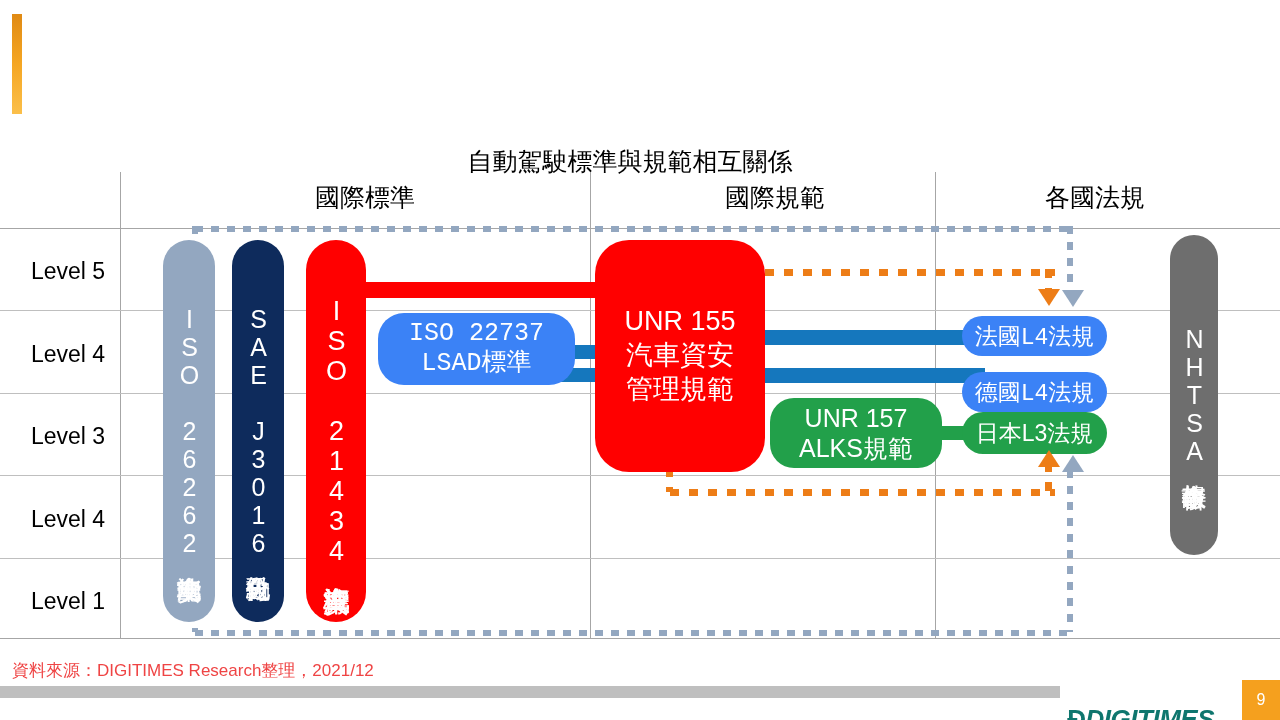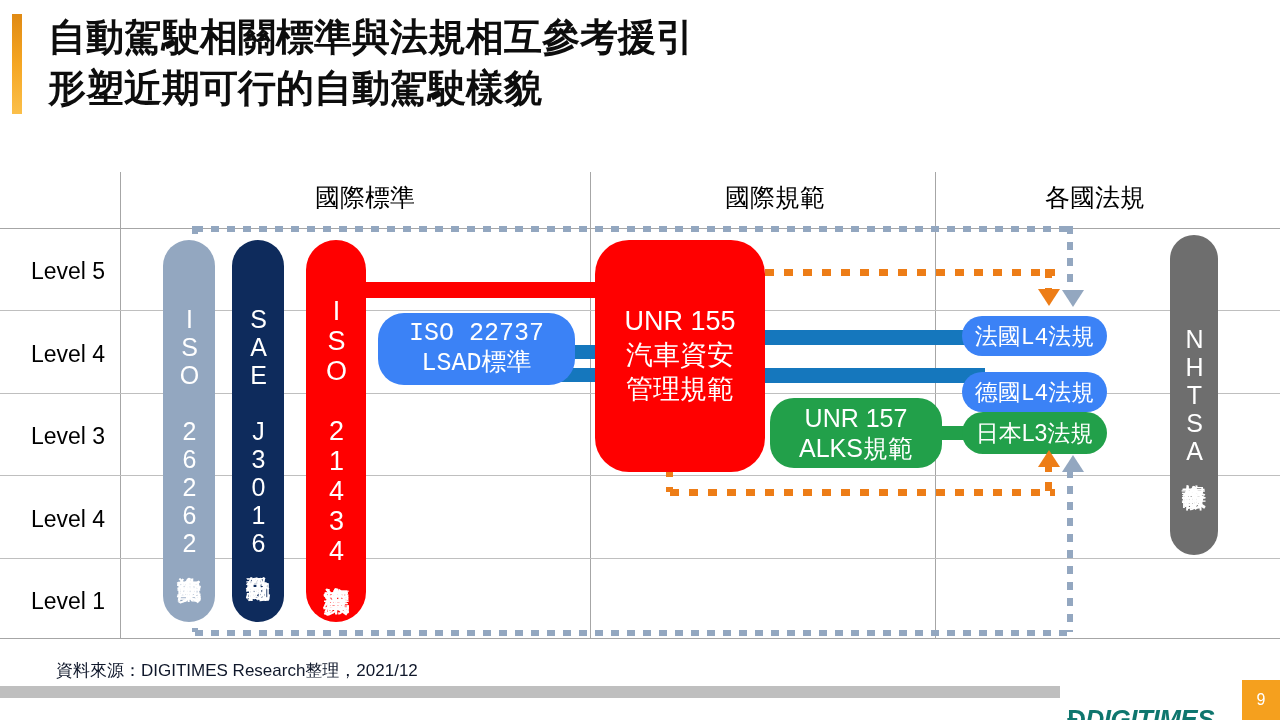--- a/index.html
+++ b/index.html
@@ -80,44 +80,43 @@
 
   .arrow { position: absolute; width: 0; height: 0; z-index: 7; }
   .arrow.down-orange { border-left: 11px solid transparent; border-right: 11px solid transparent; border-top: 17px solid #ed7d17; }
   .arrow.down-gray   { border-left: 11px solid transparent; border-right: 11px solid transparent; border-top: 17px solid #93a7c0; }
   .arrow.up-orange   { border-left: 11px solid transparent; border-right: 11px solid transparent; border-bottom: 17px solid #ed7d17; }
   .arrow.up-gray     { border-left: 11px solid transparent; border-right: 11px solid transparent; border-bottom: 17px solid #93a7c0; }
 
   
   .source {
     position: absolute; left: 12px; top: 659px;
-    font-size: 17px; color: #0f172a; margin-left: 44px;
+    font-size: 17px; color: #ef4444;
   }
   .footbar { position: absolute; left: 0; top: 686px; width: 1060px; height: 12px; background: #bfbfbf; }
   .logo {
     position: absolute; right: 66px; top: 704px;
     font-size: 26px; font-weight: bold; font-style: italic;
     color: #0f766e; letter-spacing: -0.5px;
   }
   .logo .slash { font-style: normal; }
   .pagenum {
     position: absolute; right: 0px; top: 680px; width: 38px; height: 40px;
     background: #f5a01e; color: #fff; font-size: 16px;
     display: flex; align-items: center; justify-content: center;
   }
 </style>
 </head>
 <body>
 
 <div id="slide">
 
   <div class="title-bar"></div>
-  <div class="title">自動駕駛相關標準與法規相互參考援引
-形塑近期可行的自動駕駛樣貌</div>
-
+
+  <div class="chart-title">自動駕駛標準與規範相互關係</div>
   <div class="col-head c2">國際規範</div>
   <div class="col-head c1">國際標準</div>
   <div class="col-head c3">各國法規</div>
 
   <div class="vline" style="left:120px; top:172px; height:466px;"></div>
   <div class="vline" style="left:590px; top:172px; height:466px;"></div>
   <div class="vline" style="left:935px; top:172px; height:466px;"></div>
 
   <div class="hline strong" style="left:0px; top:228px; width:1280px;"></div>
   <div class="hline" style="left:0px; top:310px; width:1280px;"></div>

